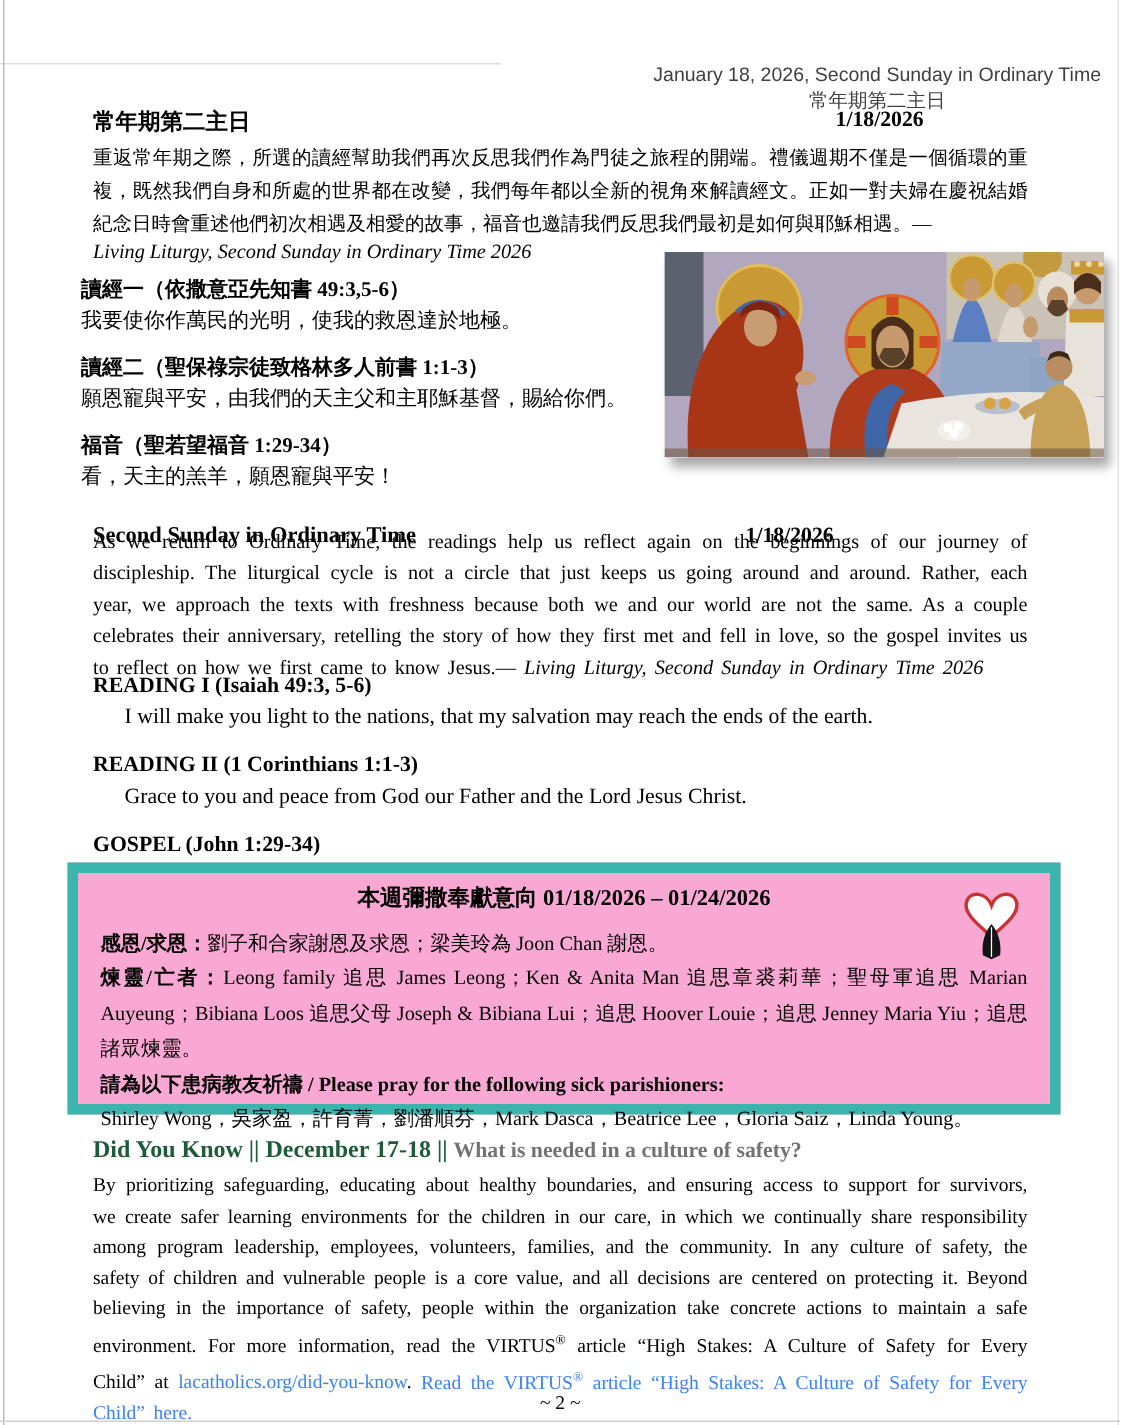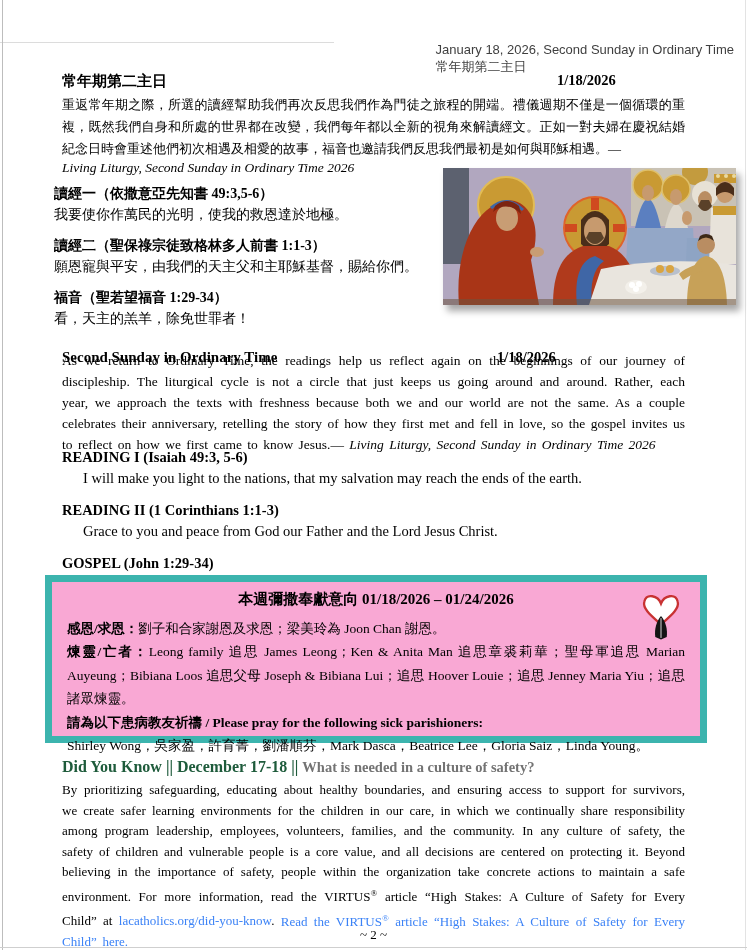--- a/index.html
+++ b/index.html
@@ -7,21 +7,21 @@
     position:relative;width:747px;height:950px;background:#fff;
     font-family:"Liberation Serif","DejaVu Serif",serif;color:#000;overflow:hidden;
   }
   .edge{position:absolute;background:#c6c6c6;}
   .edge-left{left:2px;top:0;width:1px;height:950px;background:#bdbdbd;}
   .edge-right{right:1px;top:0;width:1px;height:950px;background:#e3e3e3;}
   .edge-bottom{left:0;bottom:2px;width:747px;height:1px;background:#cfcfcf;}
   .rule-topleft{position:absolute;left:0;top:42px;width:334px;height:1px;background:#dcdcdc;}
 
   .header-right{
-    position:absolute;top:41px;right:13px;text-align:left;
+    position:absolute;top:41px;right:13px;text-align:center;
     font-family:"Liberation Sans","DejaVu Sans",sans-serif;
     font-size:13px;line-height:17px;color:#3f3f3f;
   }
 
   .abs{position:absolute;}
   .content-w{width:623px;left:62px;}
 
   .h-row{position:relative;font-weight:bold;font-size:15px;}
   .h-date{position:absolute;top:0;font-weight:bold;font-size:14.5px;text-align:right;}
 
@@ -92,21 +92,21 @@
     <div class="zh-reading">
       <div class="zh-reading-title">讀經一（依撒意亞先知書 49:3,5-6）</div>
       <div class="zh-reading-text">我要使你作萬民的光明，使我的救恩達於地極。</div>
     </div>
     <div class="zh-reading">
       <div class="zh-reading-title">讀經二（聖保祿宗徒致格林多人前書 1:1-3）</div>
       <div class="zh-reading-text">願恩寵與平安，由我們的天主父和主耶穌基督，賜給你們。</div>
     </div>
     <div class="zh-reading">
       <div class="zh-reading-title">福音（聖若望福音 1:29-34）</div>
-      <div class="zh-reading-text">看，天主的羔羊，除免世罪者！</div>
+      <div class="zh-reading-text">看，天主的羔羊，願恩寵與平安！</div>
     </div>
   </div>
 
   <div class="artwork">
     <svg width="293" height="137" viewBox="0 0 293 137">
       <rect width="293" height="137" fill="#b1a7bf"></rect>
       <rect x="0" y="0" width="26" height="96" fill="#5c616f"></rect>
       <rect x="188" y="0" width="105" height="58" fill="#c9c2b5"></rect>
       <circle cx="252" cy="4" r="13" fill="#c39b3e"></circle>
 

